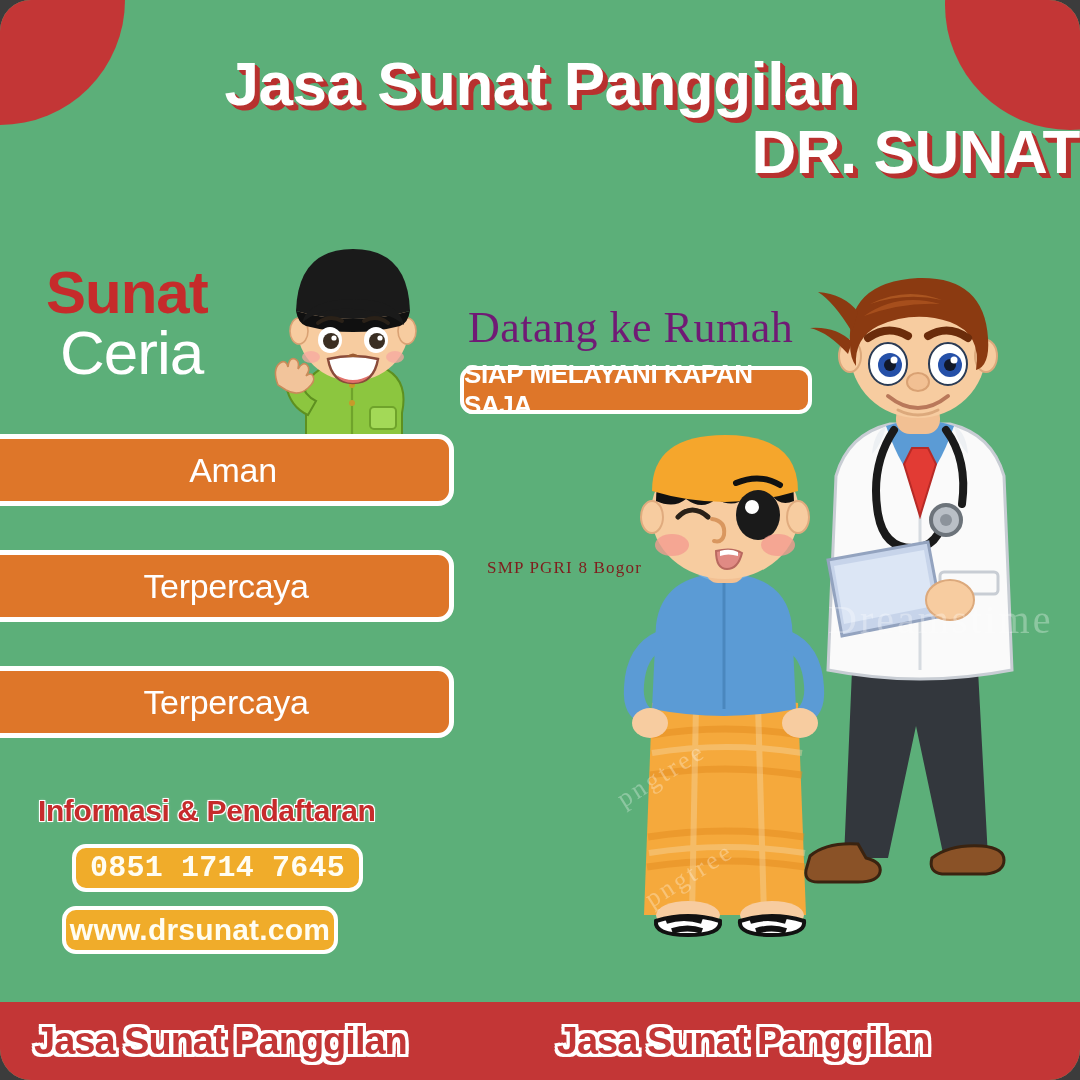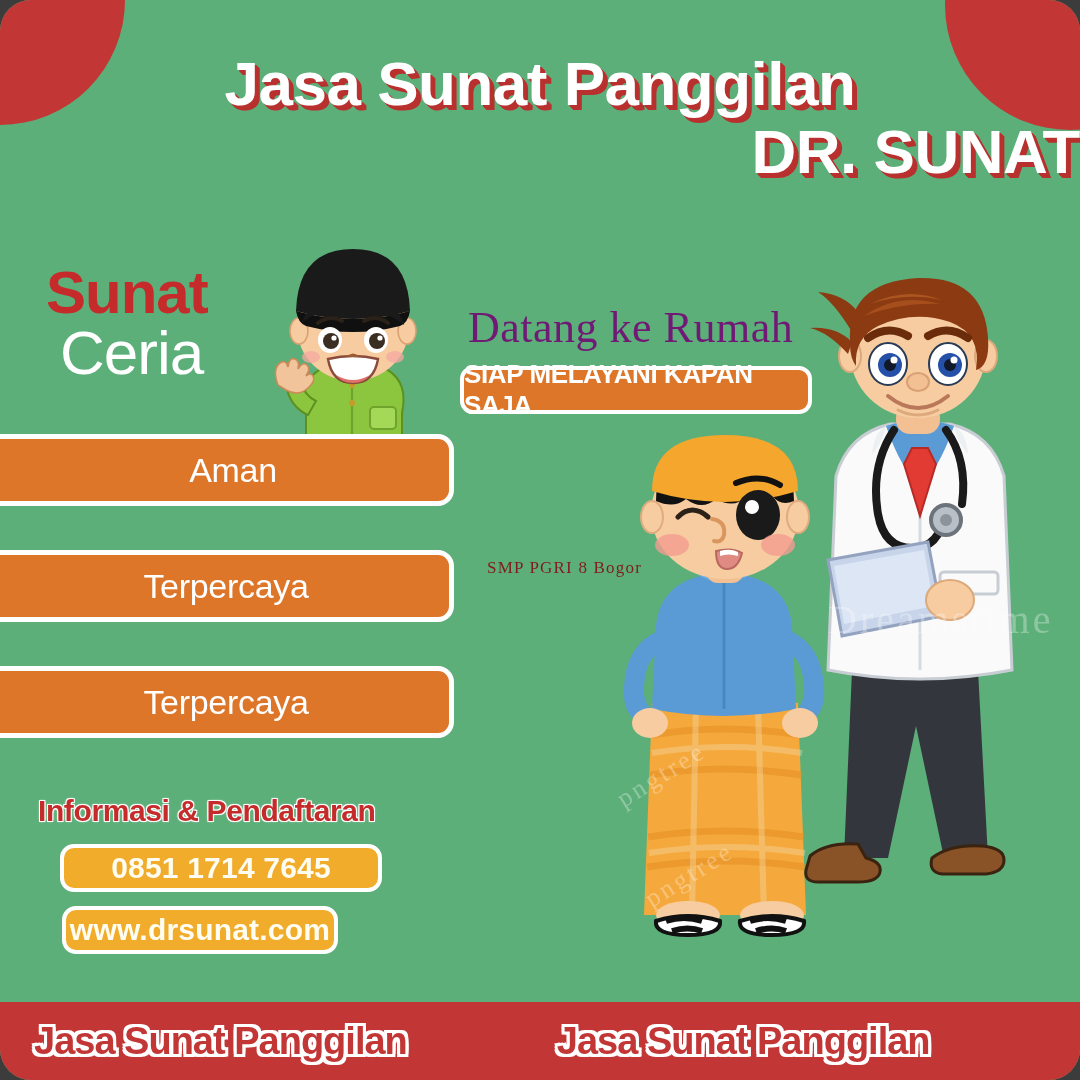--- a/index.html
+++ b/index.html
@@ -127,21 +127,21 @@
     margin-top: 16px;
     background: #F0AC2A;
     border: 4px solid #ffffff;
     border-radius: 14px;
     height: 48px;
     display: flex;
     align-items: center;
     justify-content: center;
     box-sizing: border-box;
   }
-  .pill.phone { width: 322px; margin-left: 24px; }
+  .pill.phone { width: 291px; margin-left: 36px; font-family: Liberation Mono, monospace; }
   .pill.web   { width: 276px; margin-left: 26px; margin-top: 14px; }
   .pill span {
     color: #FFFDF2;
     font-size: 30px;
     font-weight: bold;
     letter-spacing: 0.2px;
   }
 
   
   .right-head {

